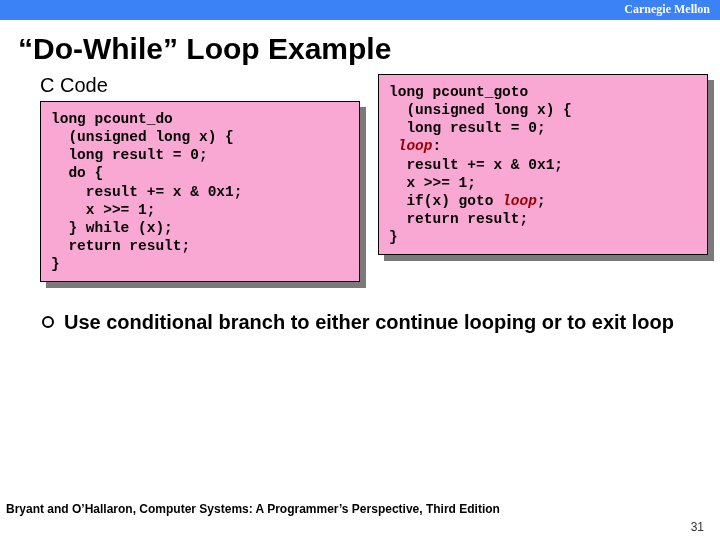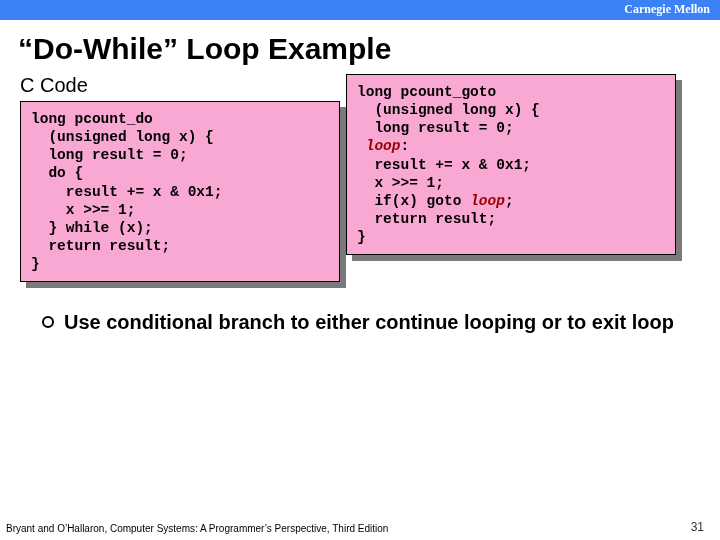--- a/index.html
+++ b/index.html
@@ -28,22 +28,22 @@
     font-family: "Times New Roman", serif;
   }
   .title {
     margin: 12px 18px 8px 18px;
     font-size: 30px;
     font-weight: bold;
     color: #000;
   }
   .cols {
     display: flex;
-    gap: 6px;
-    padding: 0 20px;
+    gap: 18px;
+    padding: 0 40px;
     align-items: flex-start;
   }
   .col { flex: 0 0 320px; }
   .col-wide { flex: 0 0 330px; position: relative; }
   .col h3 {
     font-size: 20px;
     font-weight: normal;
     margin-bottom: 4px;
     font-family: Arial, sans-serif;
   }
@@ -88,23 +88,24 @@
     font-size: 20px;
     font-weight: bold;
     line-height: 1.25;
   }
   .mono-inline {
     font-family: "Courier New", monospace;
   }
   .footer-cite {
     position: absolute;
     left: 6px;
-    bottom: 6px;
-    font-size: 10px;
+    bottom: 24px;
+    font-size: 12px;
     color: #000;
+    font-weight: bold;
   }
   .pagenum {
     position: absolute;
     right: 16px;
     bottom: 6px;
     font-size: 12px;
     color: #333;
   }
 </style>
 </head>

